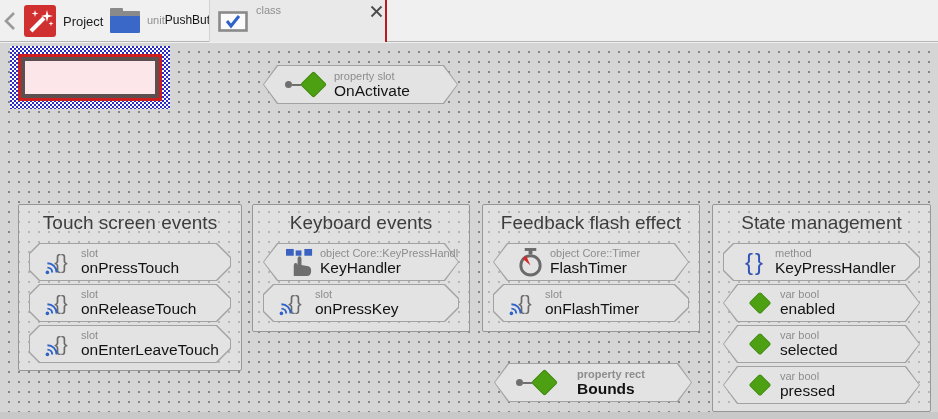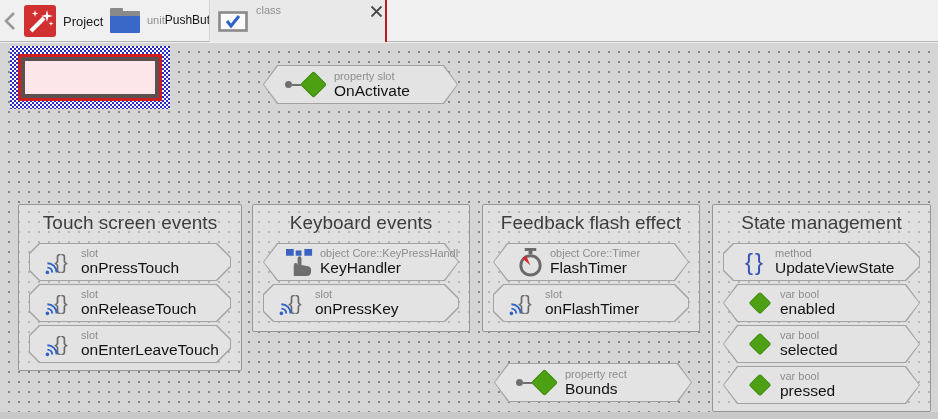--- a/index.html
+++ b/index.html
@@ -139,21 +139,21 @@
       <div class="bg clip-hex"></div>
       <div class="fg clip-hex"></div>
       <div class="node-content hexpad">
         <div class="icon-box" style="width:48px;">
           <div class="connector">
             <div class="conn-dot"></div>
               <div class="conn-line"></div>
               <div class="diamond-lg"></div>
           </div>
         </div>
-        <div class="labels" style="margin-left:6px;">
+        <div class="labels" style="margin-left:18px;font-weight:bold;">
           <span class="member-kind">property rect</span>
           <span class="member-name">Bounds</span>
         </div>
       </div>
     </div>
 
     <div class="group" style="left:18px;top:161px;width:224px;height:167px;">
       <div class="group-title">Touch screen events</div>
       <div class="group-items">
         <div class="node">
@@ -297,21 +297,21 @@
       <div class="group-items">
         <div class="node">
           <div class="bg clip-slot"></div>
             <div class="fg clip-slot"></div>
           <div class="node-content">
             <div class="icon-box">
               <span class="braces-method">{}</span>
             </div>
             <div class="labels">
               <span class="member-kind">method</span>
-              <span class="member-name">UpdateViewState</span>
+              <span class="member-name">KeyPressHandler</span>
             </div>
           </div>
         </div>
         <div class="node">
           <div class="bg clip-hex"></div>
             <div class="fg clip-hex"></div>
           <div class="node-content hexpad">
             <div class="icon-box">
                 <div class="diamond"></div>
               </div>

